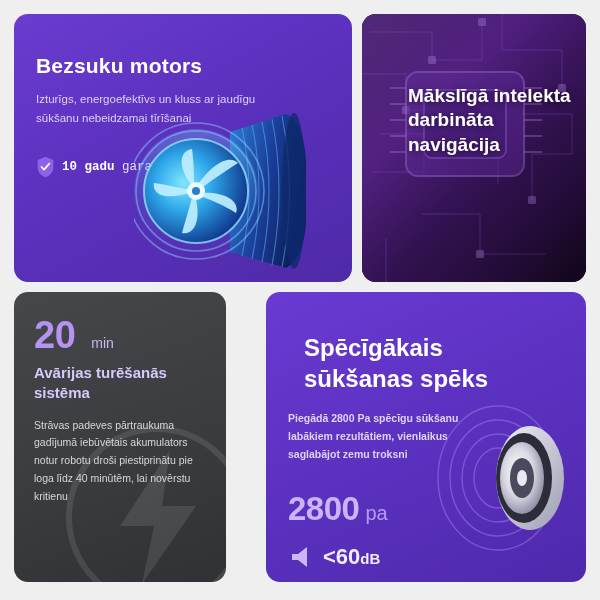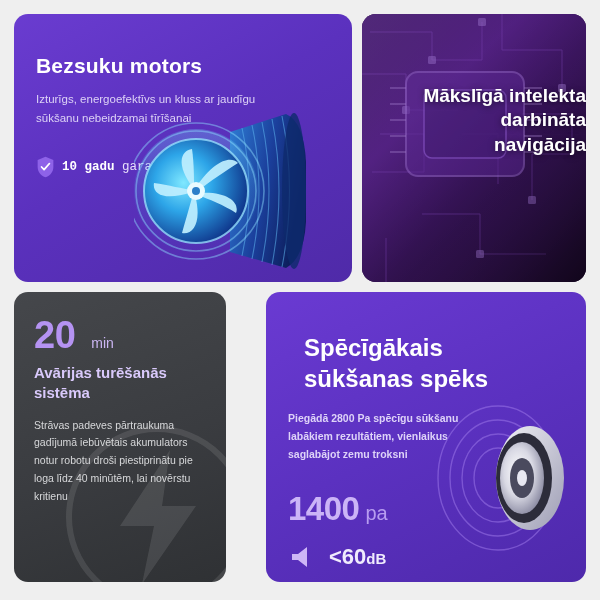--- a/index.html
+++ b/index.html
@@ -91,21 +91,21 @@
     color: #fff;
     padding: 0;
   }
   .ai-bg {
     position: absolute;
     inset: 0;
   }
   .ai-inner {
     position: relative;
     padding: 70px 0 16px 18px;
-    text-align: right;
+    text-align: left;
     height: 100%;
     box-sizing: border-box;
     margin-left: 28px;
   }
   .ai-inner h2 {
     margin: 0 0 14px 0;
     font-size: 19px;
     line-height: 1.28;
     font-weight: bold;
     text-shadow: 0 1px 6px rgba(0,0,0,.5);
@@ -216,21 +216,20 @@
   }
   .speaker {
     width: 28px;
     height: 24px;
     flex: 0 0 auto;
   }
   .db-text {
     font-size: 22px;
     font-weight: bold;
     color: #f0ebfd;
-    margin-left: 6px;
   }
   .db-text span.u {
     font-size: 15px;
     font-weight: bold;
   }
   .fan-art {
     position: absolute;
     right: -18px;
     top: 96px;
     width: 180px;
@@ -373,21 +372,21 @@
     </div>
     <h3>Avārijas turēšanās sistēma</h3>
     <p>Strāvas padeves pārtraukuma gadījumā iebūvētais akumulators notur robotu droši piestiprinātu pie loga līdz 40 minūtēm, lai novērstu kritienu</p>
   </div>
 
   <div class="card card-suction">
     <h2>Spēcīgākais sūkšanas spēks</h2>
     <p class="sub">Piegādā 2800 Pa spēcīgu sūkšanu labākiem rezultātiem, vienlaikus saglabājot zemu troksni</p>
 
     <div class="pa-row">
-      <span class="pa-num">1400</span>
+      <span class="pa-num">2800</span>
       <span class="pa-unit">pa</span>
     </div>
 
     <div class="db-row">
       <span class="speaker">
         <svg viewBox="0 0 28 24" width="28" height="24">
           <path d="M4 9 H10 L19 2 V22 L10 15 H4 Z" fill="#cdb6f6"></path>
         </svg>
       </span>
       <span class="db-text"><span>&lt;</span><span>60</span><span class="u">dB</span></span>

